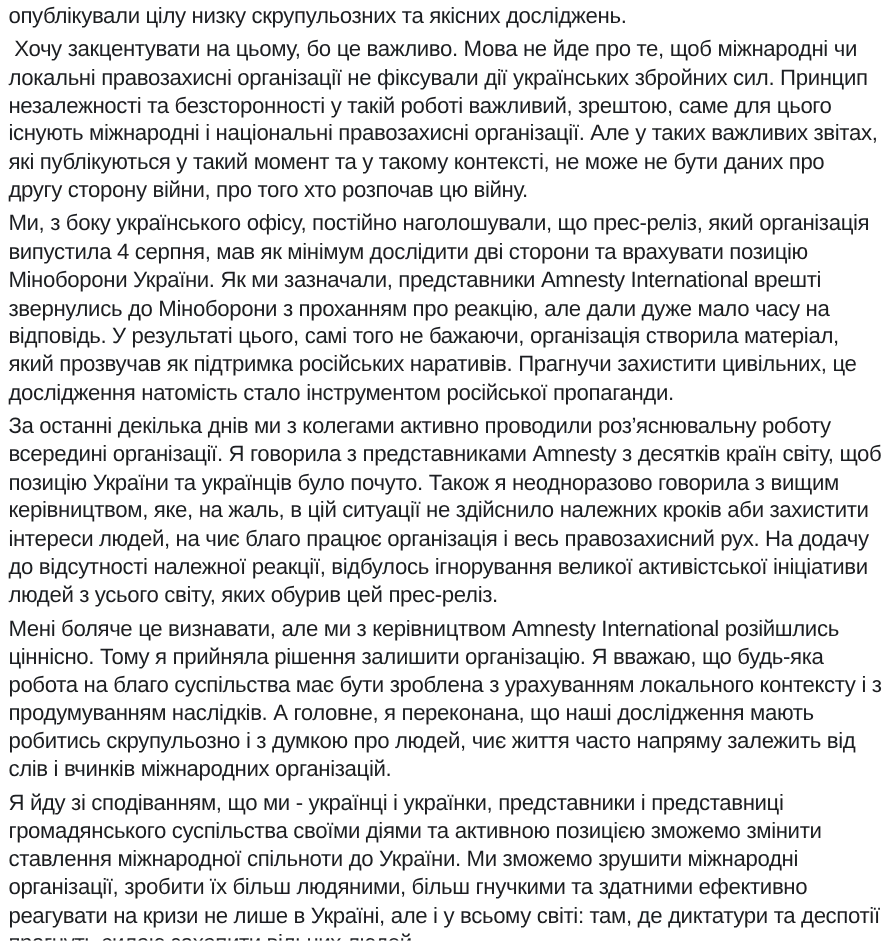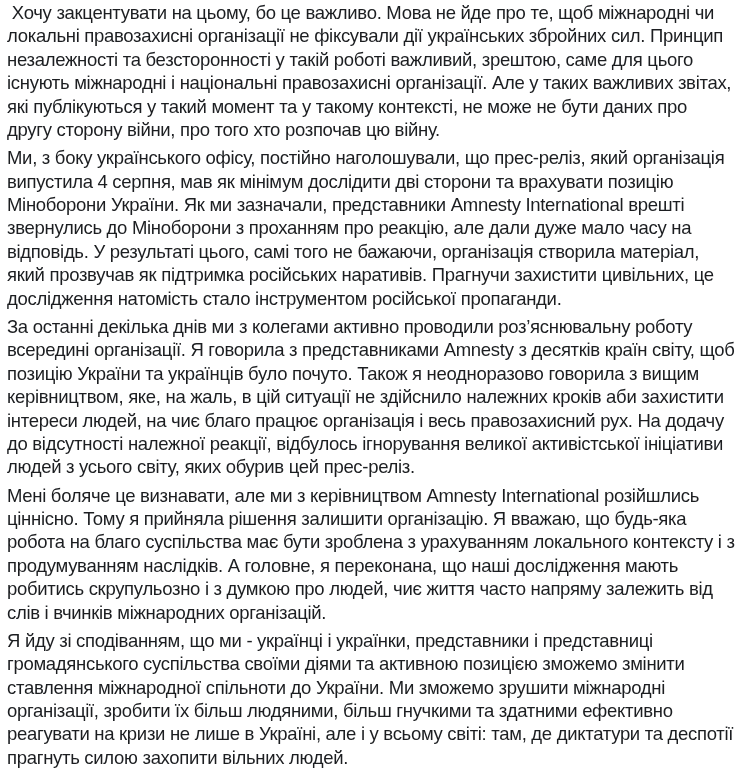--- a/index.html
+++ b/index.html
@@ -27,19 +27,20 @@
   .post-text p {
     margin: 0 0 4.8px 0;
     white-space: pre-wrap; 
   }
 </style>
 </head>
 <body>
 
 <div class="page">
   <div class="post-text">
+    <p>опублікували цілу низку скрупульозних та якісних досліджень.</p>
     <p> Хочу закцентувати на цьому, бо це важливо. Мова не йде про те, щоб міжнародні чи локальні правозахисні організації не фіксували дії українських збройних сил. Принцип незалежності та безсторонності у такій роботі важливий, зрештою, саме для цього існують міжнародні і національні правозахисні організації. Але у таких важливих звітах, які публікуються у такий момент та у такому контексті, не може не бути даних про другу сторону війни, про того хто розпочав цю війну.</p>
     <p>Ми, з боку українського офісу, постійно наголошували, що прес-реліз, який організація випустила 4 серпня, мав як мінімум дослідити дві сторони та врахувати позицію Міноборони України. Як ми зазначали, представники Amnesty International врешті звернулись до Міноборони з проханням про реакцію, але дали дуже мало часу на відповідь. У результаті цього, самі того не бажаючи, організація створила матеріал, який прозвучав як підтримка російських наративів. Прагнучи захистити цивільних, це дослідження натомість стало інструментом російської пропаганди.</p>
     <p>За останні декілька днів ми з колегами активно проводили роз’яснювальну роботу всередині організації. Я говорила з представниками Amnesty з десятків країн світу, щоб позицію України та українців було почуто. Також я неодноразово говорила з вищим керівництвом, яке, на жаль, в цій ситуації не здійснило належних кроків аби захистити інтереси людей, на чиє благо працює організація і весь правозахисний рух. На додачу до відсутності належної реакції, відбулось ігнорування великої активістської ініціативи людей з усього світу, яких обурив цей прес-реліз.</p>
     <p>Мені боляче це визнавати, але ми з керівництвом Amnesty International розійшлись ціннісно. Тому я прийняла рішення залишити організацію. Я вважаю, що будь-яка робота на благо суспільства має бути зроблена з урахуванням локального контексту і з продумуванням наслідків. А головне, я переконана, що наші дослідження мають робитись скрупульозно і з думкою про людей, чиє життя часто напряму залежить від слів і вчинків міжнародних організацій.</p>
     <p>Я йду зі сподіванням, що ми - українці і українки, представники і представниці громадянського суспільства своїми діями та активною позицією зможемо змінити ставлення міжнародної спільноти до України. Ми зможемо зрушити міжнародні організації, зробити їх більш людяними, більш гнучкими та здатними ефективно реагувати на кризи не лише в Україні, але і у всьому світі: там, де диктатури та деспотії прагнуть силою захопити вільних людей.</p>
   </div>
 </div>
 
 </body></html>

